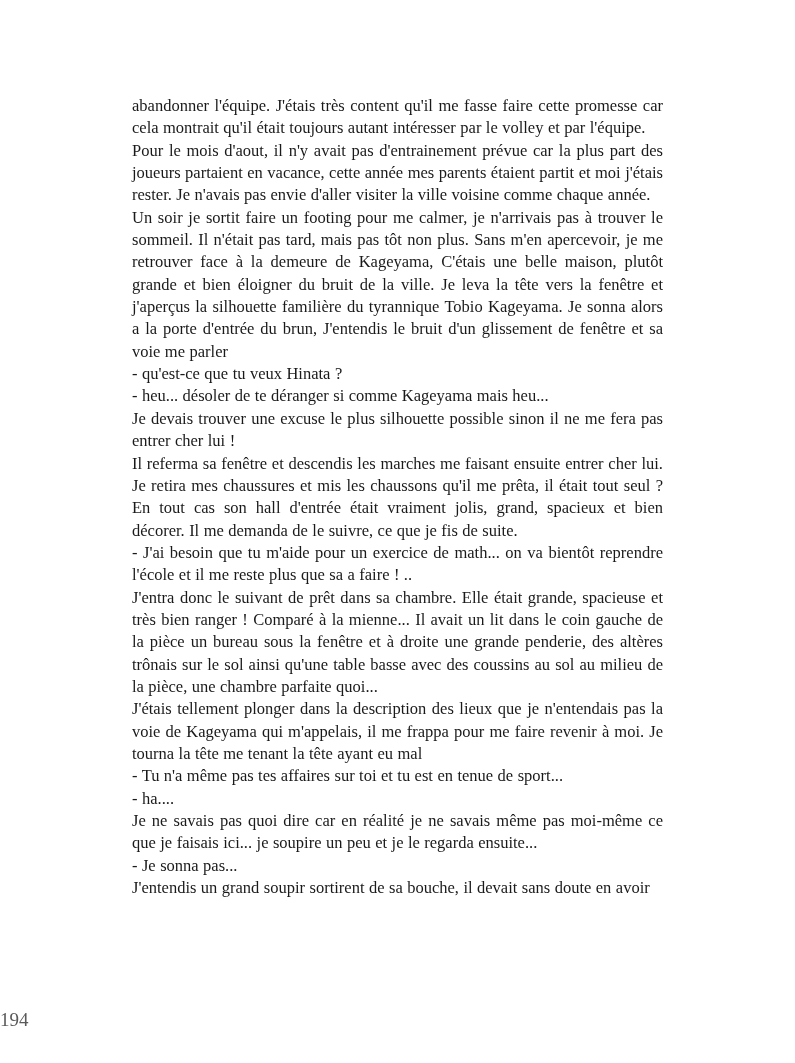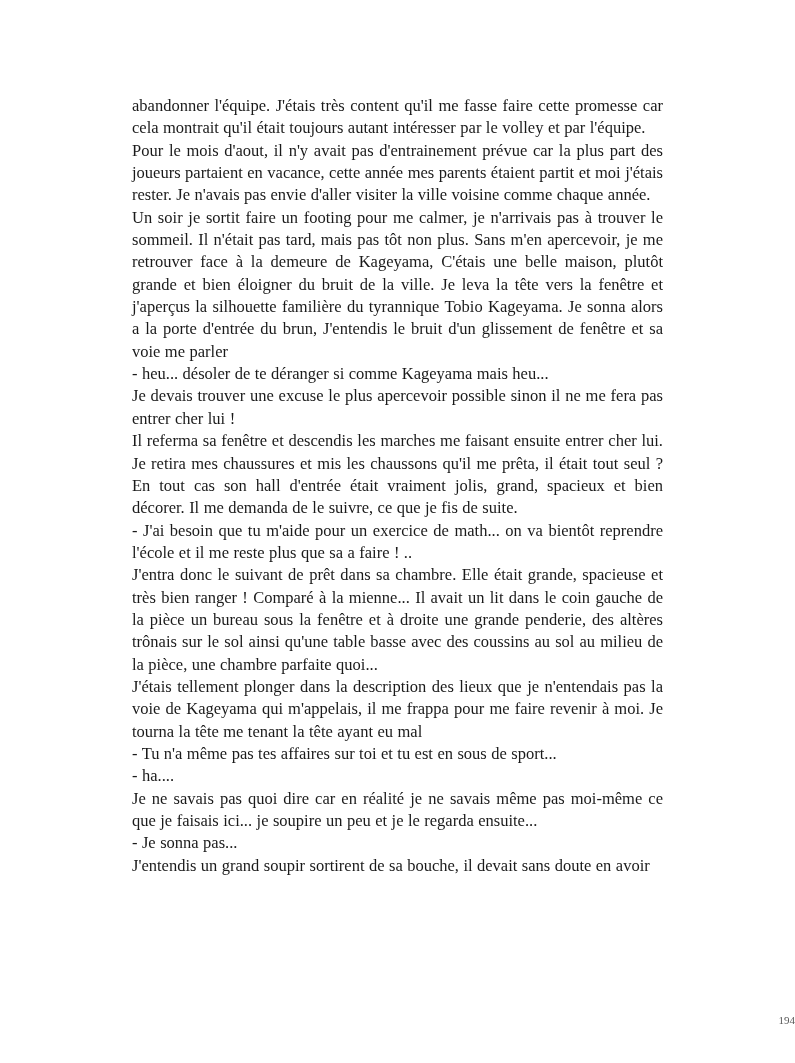--- a/index.html
+++ b/index.html
@@ -33,40 +33,41 @@
     font-size:16.5px;
     line-height:22.34px;
     text-align:justify;
     word-spacing:0.02em;
   }
   .page-number{
     position:absolute;
     top:1011px;
     left:0;
     width:100%;
-    text-align:right;
-    font-size:11px;
+    text-align:left;
+    font-size:19px;
     line-height:18px;
     color:var(--pagenum-color);
   }
 </style>
 </head>
 <body>
 
 <div class="page">
   <div class="page-body">
       <p>abandonner l'équipe. J'étais très content qu'il me fasse faire cette promesse car cela montrait qu'il était toujours autant intéresser par le volley et par l'équipe.</p>
       <p>Pour le mois d'aout, il n'y avait pas d'entrainement prévue car la plus part des joueurs partaient en vacance, cette année mes parents étaient partit et moi j'étais rester. Je n'avais pas envie d'aller visiter la ville voisine comme chaque année.</p>
       <p>Un soir je sortit faire un footing pour me calmer, je n'arrivais pas à trouver le sommeil. Il n'était pas tard, mais pas tôt non plus. Sans m'en apercevoir, je me retrouver face à la demeure de Kageyama, C'étais une belle maison, plutôt grande et bien éloigner du bruit de la ville. Je leva la tête vers la fenêtre et j'aperçus la silhouette familière du tyrannique Tobio Kageyama. Je sonna alors a la porte d'entrée du brun, J'entendis le bruit d'un glissement de fenêtre et sa voie me parler</p>
+      <p>- qu'est-ce que tu veux Hinata ?</p>
       <p>- heu... désoler de te déranger si comme Kageyama mais heu...</p>
-      <p>Je devais trouver une excuse le plus apercevoir possible sinon il ne me fera pas entrer cher lui !</p>
+      <p>Je devais trouver une excuse le plus silhouette possible sinon il ne me fera pas entrer cher lui !</p>
       <p>Il referma sa fenêtre et descendis les marches me faisant ensuite entrer cher lui. Je retira mes chaussures et mis les chaussons qu'il me prêta, il était tout seul ? En tout cas son hall d'entrée était vraiment jolis, grand, spacieux et bien décorer. Il me demanda de le suivre, ce que je fis de suite.</p>
       <p>- J'ai besoin que tu m'aide pour un exercice de math... on va bientôt reprendre l'école et il me reste plus que sa a faire ! ..</p>
       <p>J'entra donc le suivant de prêt dans sa chambre. Elle était grande, spacieuse et très bien ranger ! Comparé à la mienne... Il avait un lit dans le coin gauche de la pièce un bureau sous la fenêtre et à droite une grande penderie, des altères trônais sur le sol ainsi qu'une table basse avec des coussins au sol au milieu de la pièce, une chambre parfaite quoi...</p>
       <p>J'étais tellement plonger dans la description des lieux que je n'entendais pas la voie de Kageyama qui m'appelais, il me frappa pour me faire revenir à moi. Je tourna la tête me tenant la tête ayant eu mal</p>
-      <p>- Tu n'a même pas tes affaires sur toi et tu est en sous de sport...</p>
+      <p>- Tu n'a même pas tes affaires sur toi et tu est en tenue de sport...</p>
       <p>- ha....</p>
       <p>Je ne savais pas quoi dire car en réalité je ne savais même pas moi-même ce que je faisais ici... je soupire un peu et je le regarda ensuite...</p>
       <p>- Je sonna pas...</p>
       <p>J'entendis un grand soupir sortirent de sa bouche, il devait sans doute en avoir</p>
     </div>
   <div class="page-number">194</div>
 </div>
 
 </body></html>

